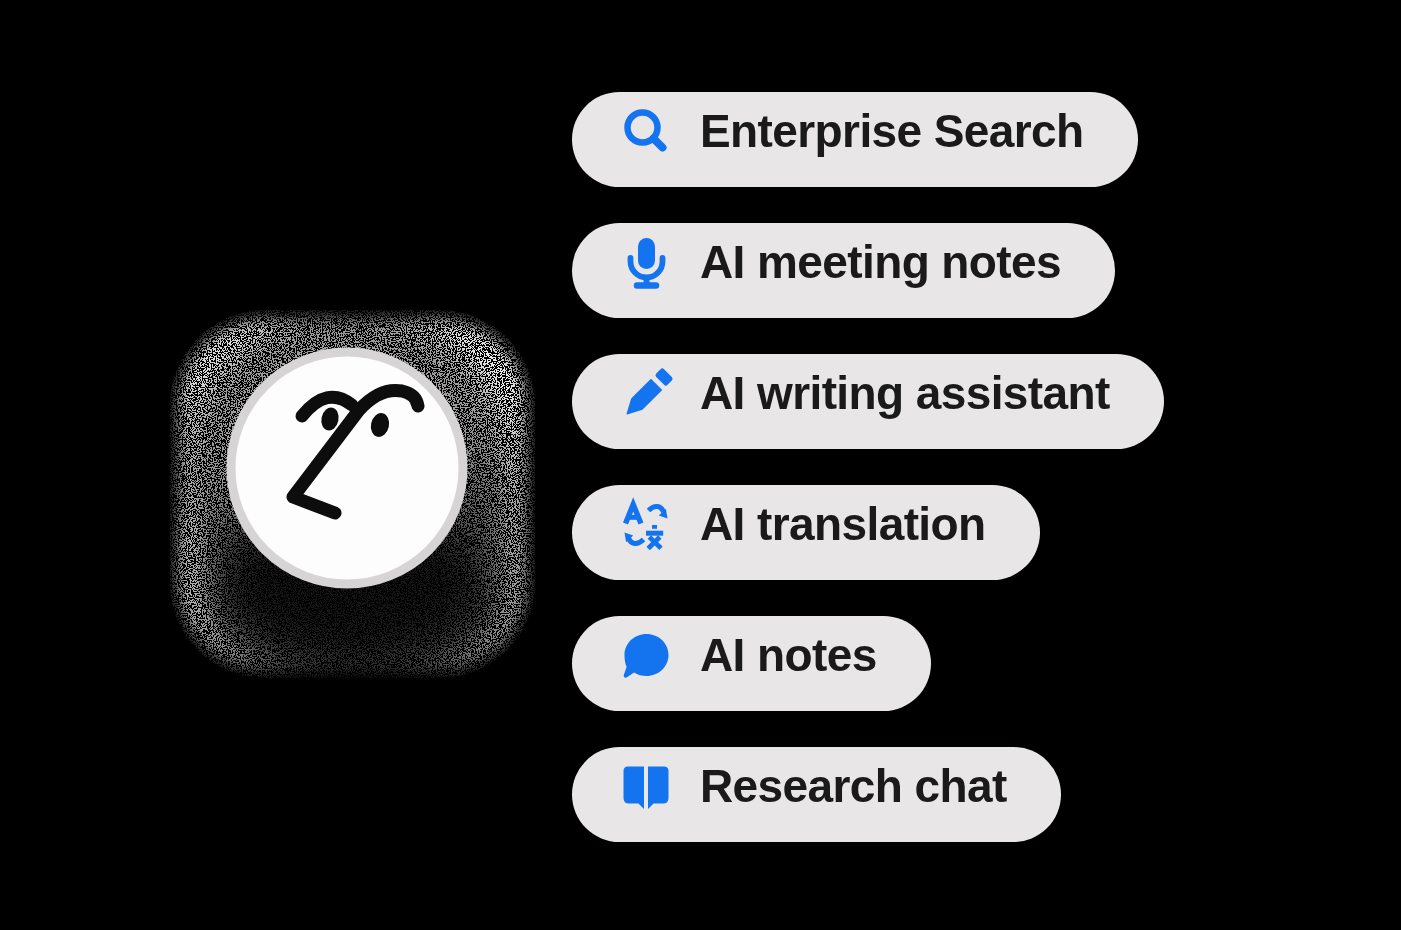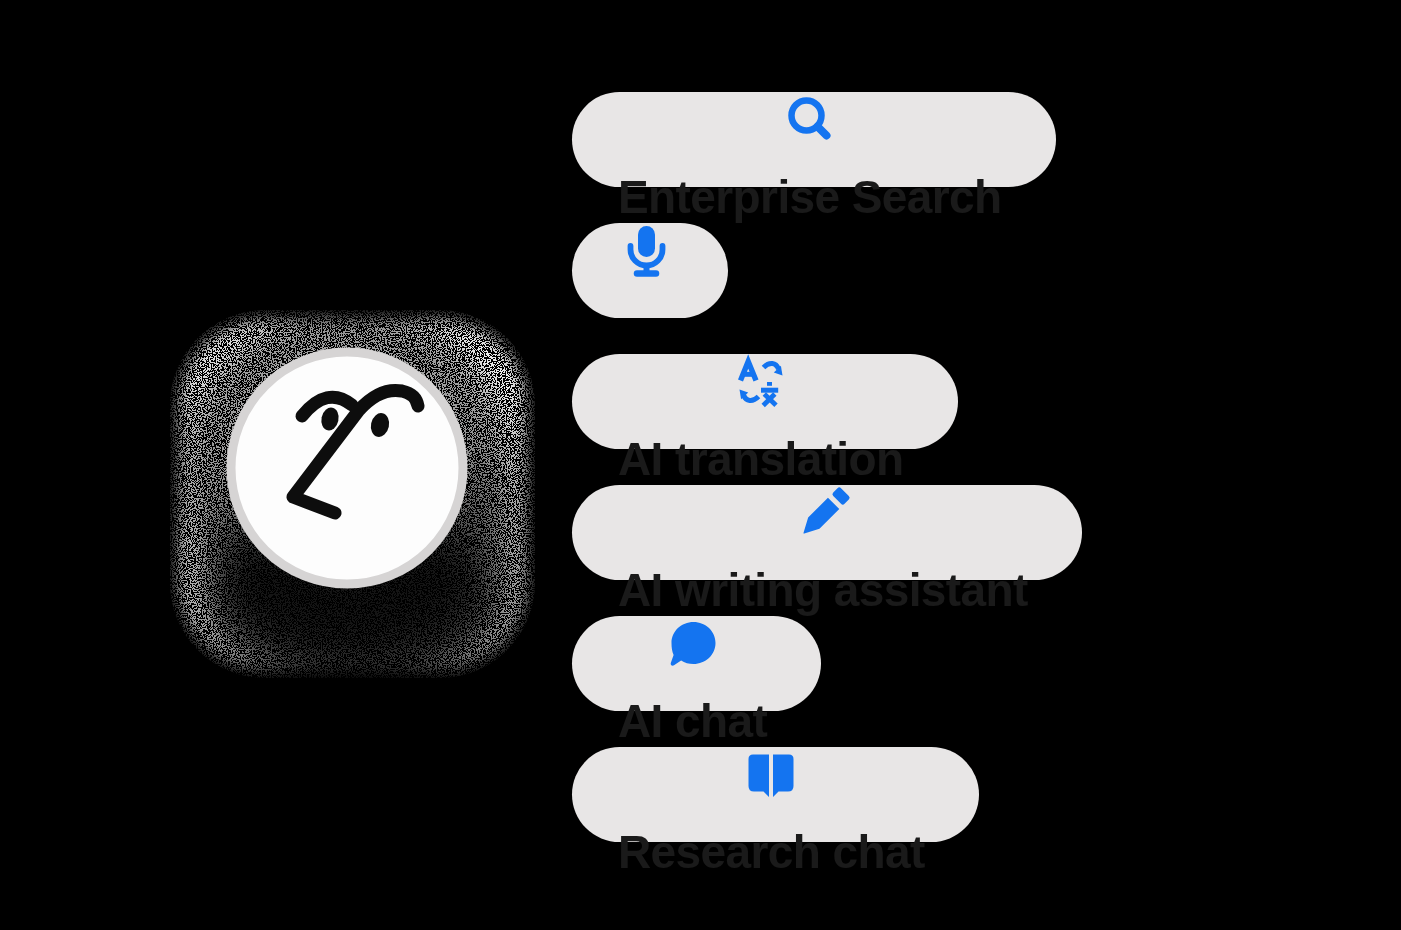--- a/index.html
+++ b/index.html
@@ -39,21 +39,20 @@
   .pill{
     display:inline-flex;
     align-items:center;
     height:95px;
     border-radius:47.5px;
     background:var(--pill-bg);
     padding:0 54px 16px 46px;
     gap:26px;
     cursor:pointer;
     border:none;
-    flex-direction:column;
   }
   .pill .icon{
     width:56px;height:56px;
     flex:none;
     color:var(--accent);
     display:flex;align-items:center;justify-content:center;
   }
   .pill .icon svg{width:56px;height:56px;display:block;}
   .pill .label{
     font-size:46px;
@@ -133,20 +132,33 @@
 
     <div class="pill">
       <span class="icon">
         <svg viewBox="0 0 56 56">
           <rect x="20" y="3" width="17" height="31" rx="8.5" fill="currentColor"></rect>
           <path d="M12.5 23 V26.5 A16 16 0 0 0 44.5 26.5 V23" fill="none" stroke="currentColor" stroke-width="5.8" stroke-linecap="round"></path>
           <path d="M28.5 44 V47.5" stroke="currentColor" stroke-width="6" stroke-linecap="round"></path>
           <path d="M19 50.5 H38" stroke="currentColor" stroke-width="6.5" stroke-linecap="round"></path>
         </svg>
       </span>
+      <span class="label">AI meeting notes</span>
+    </div>
+
+    <div class="pill">
+      <span class="icon">
+        <svg viewBox="0 0 56 56">
+          <g transform="translate(28 29) rotate(45)" fill="currentColor">
+            <rect x="-8" y="-31" width="16" height="11" rx="2.5"></rect>
+            <path d="M-8 -15 H8 V13 L0.5 27 Q0 28 -0.5 27 L-8 13 Z"></path>
+          </g>
+        </svg>
+      </span>
+      <span class="label">AI writing assistant</span>
     </div>
 
     <div class="pill">
       <span class="icon">
         <svg viewBox="0 0 56 56">
           <g stroke="currentColor" fill="none">
             <path d="M7.5 26.5 L15.2 7.5 L23 26.5" stroke-width="5.4"></path>
             <path d="M10.2 20.3 H20.3" stroke-width="5"></path>
             <path d="M30.5 13.5 C36.5 7.5 43 8.5 45.5 15" stroke-width="5"></path>
             <path d="M25.5 42.5 C19.5 48.5 13 47.5 10.5 41" stroke-width="5"></path>
@@ -158,36 +170,24 @@
           <polygon points="49.5,21.5 40.8,18.6 47.9,11.8" fill="currentColor"></polygon>
           <polygon points="6.5,35.5 15.2,38.4 8.1,45.2" fill="currentColor"></polygon>
         </svg>
       </span>
       <span class="label">AI translation</span>
     </div>
 
     <div class="pill">
       <span class="icon">
         <svg viewBox="0 0 56 56">
-          <g transform="translate(28 29) rotate(45)" fill="currentColor">
-            <rect x="-8" y="-31" width="16" height="11" rx="2.5"></rect>
-            <path d="M-8 -15 H8 V13 L0.5 27 Q0 28 -0.5 27 L-8 13 Z"></path>
-          </g>
-        </svg>
-      </span>
-      <span class="label">AI writing assistant</span>
-    </div>
-
-    <div class="pill">
-      <span class="icon">
-        <svg viewBox="0 0 56 56">
           <path fill="currentColor" d="M28.5 6 C40.6 6 50.5 15.3 50.5 27 C50.5 38.7 40.6 48 28.5 48 C23.9 48 19.6 46.7 16.1 44.4 L9 49.3 C7.2 50.5 5.1 48.9 5.8 46.9 L8.6 39.1 C7 35.5 6.5 31.4 6.5 27 C6.5 15.3 16.4 6 28.5 6 Z"></path>
         </svg>
       </span>
-      <span class="label">AI chat</span>
+      <span class="label">AI notes</span>
     </div>
 
     <div class="pill">
       <span class="icon">
         <svg viewBox="0 0 56 56">
           <path fill="currentColor" d="M5.5 12 Q5.5 7.5 10 7.5 H26 V50 L20.5 44.5 H11 Q5.5 44.5 5.5 39 Z"></path>
           <path fill="currentColor" d="M50.5 12 Q50.5 7.5 46 7.5 H30 V50 L35.5 44.5 H45 Q50.5 44.5 50.5 39 Z"></path>
         </svg>
       </span>
       <span class="label">Research chat</span>

